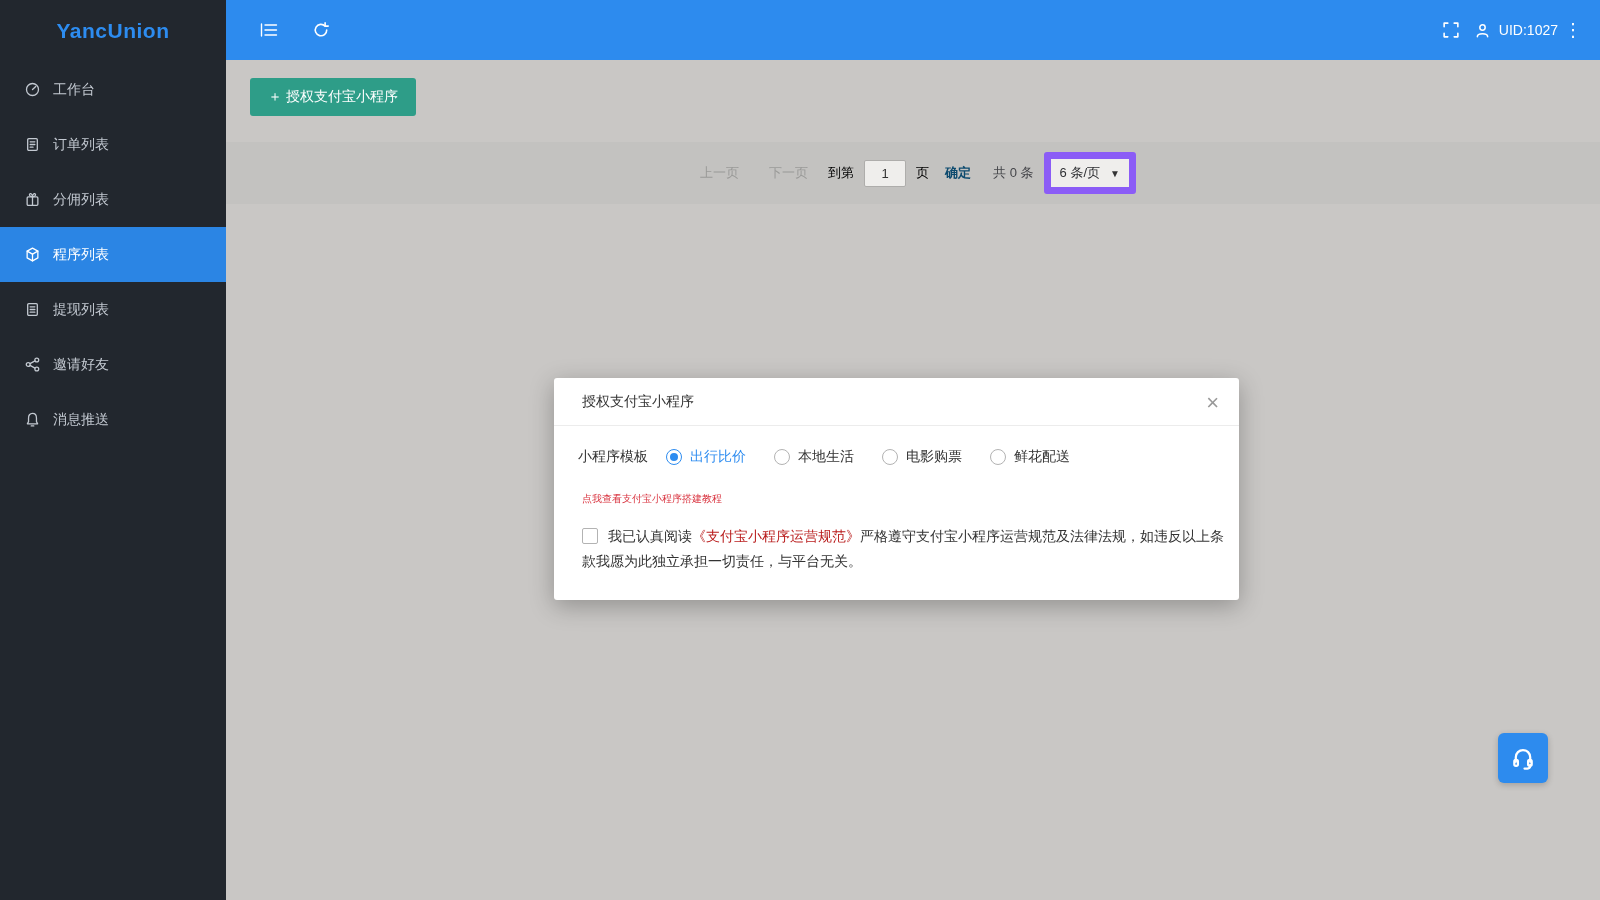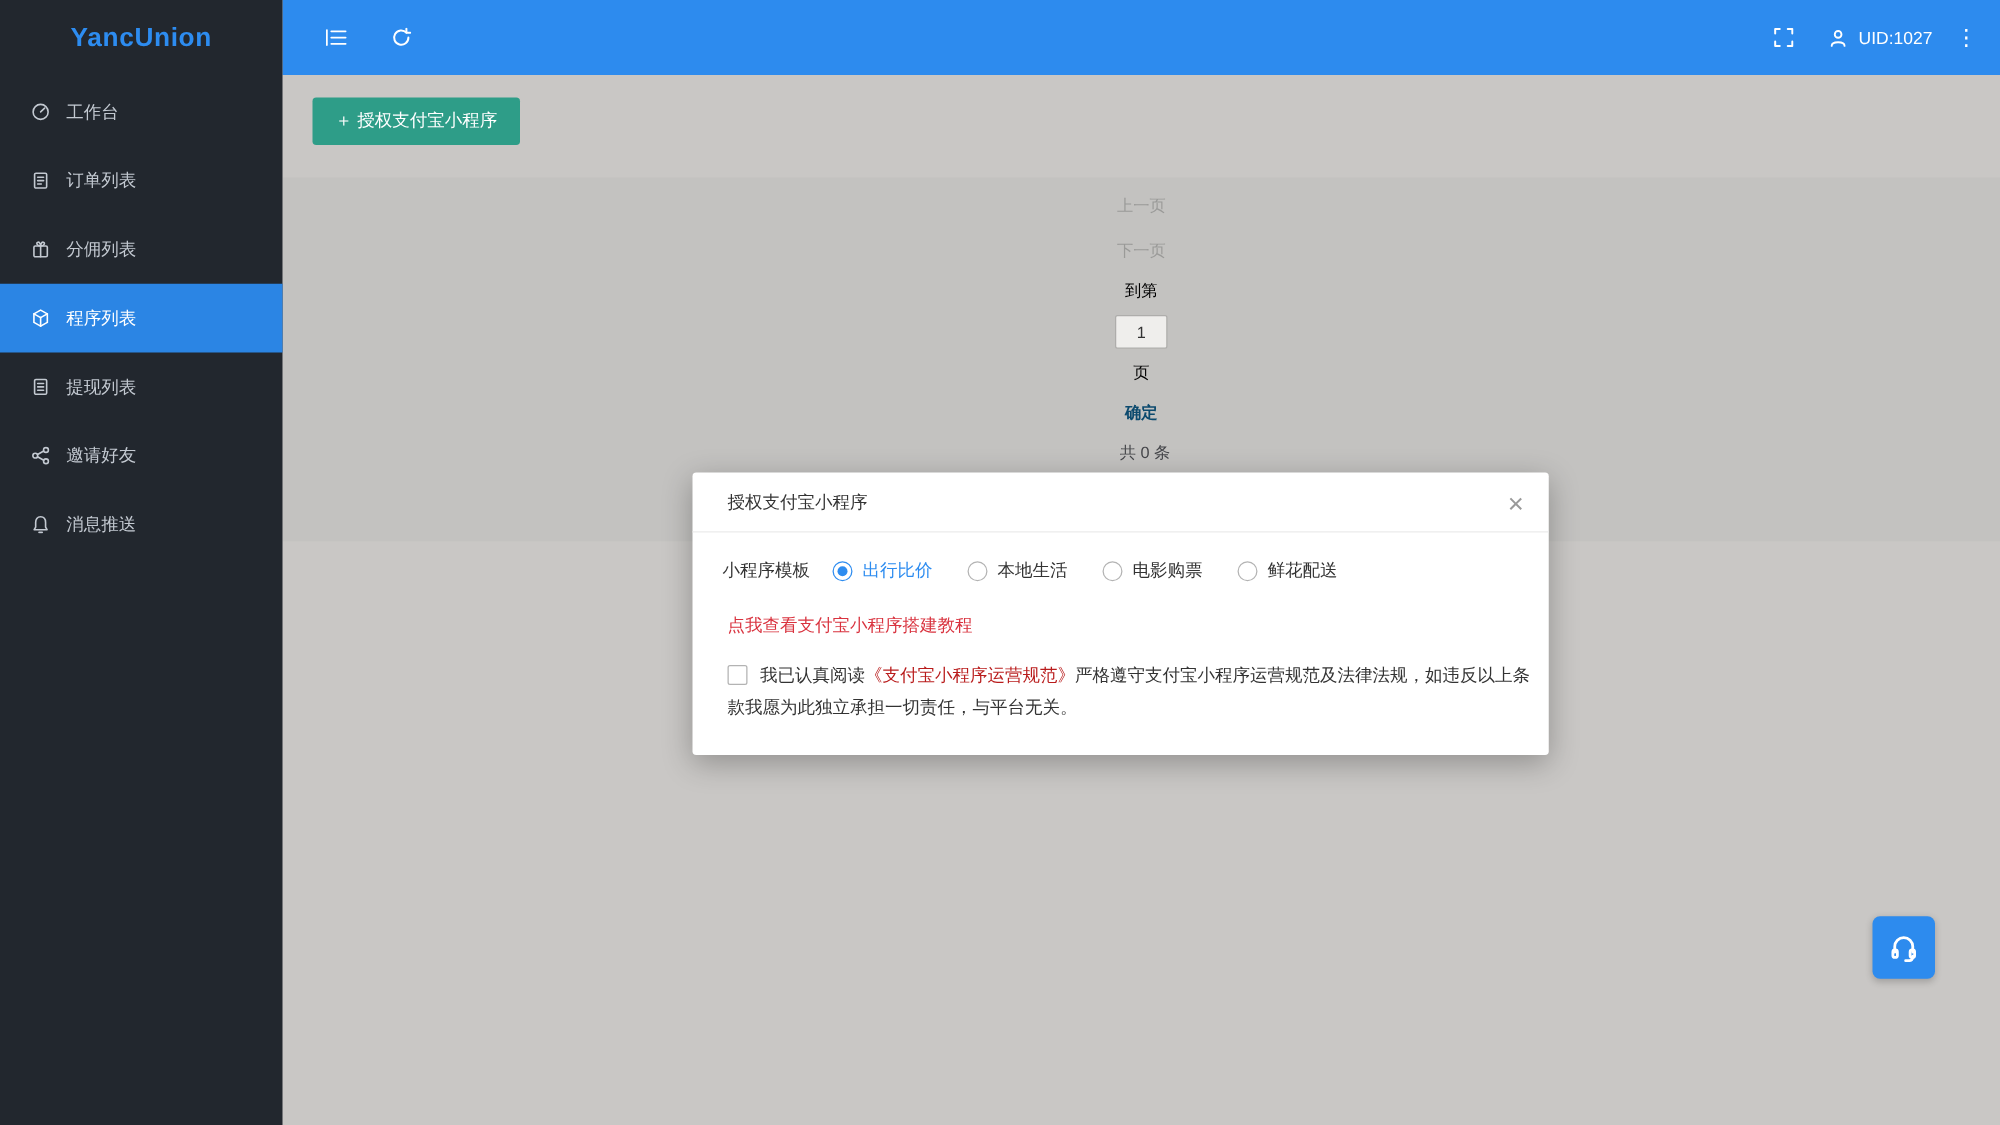--- a/index.html
+++ b/index.html
@@ -19,32 +19,32 @@
     align-items:center; justify-content:center; }
   .side-item svg { stroke:currentColor; fill:none; stroke-width:1.2; stroke-linecap:round; stroke-linejoin:round; }
 
   
   .topbar { position:absolute; left:226px; top:0; right:0; height:60px;
     background:#2d8bee; display:flex; align-items:center; color:#fff; z-index:25; }
   .tb-icon { width:34px; height:34px; display:flex; align-items:center; justify-content:center;
     cursor:pointer; }
   .tb-icon svg { stroke:#fff; fill:none; stroke-width:1.4; stroke-linecap:round; stroke-linejoin:round; }
   .tb-left { display:flex; align-items:center; gap:18px; margin-left:26px; }
-  .tb-right { margin-left:auto; display:flex; align-items:center; gap:18px; margin-right:18px; }
+  .tb-right { margin-left:auto; display:flex; align-items:center; gap:6px; margin-right:18px; }
   .uid-wrap { display:flex; align-items:center; gap:7px; font-size:14px; cursor:pointer; }
   .dots { font-size:18px; letter-spacing:0; cursor:pointer; line-height:1; }
 
   
   .content { position:absolute; left:226px; top:60px; right:0; bottom:0; background:#c9c7c5; }
   .auth-btn { margin:18px 0 0 24px; display:inline-flex; align-items:center; gap:6px;
     background:#2e9d88; color:#fff; border:none; font-size:14px; padding:10px 18px;
     border-radius:3px; cursor:pointer; }
 
   .page-band { margin-top:26px; background:#c3c2c0; padding:10px 0; display:flex;
-    justify-content:center; align-items:center; gap:10px; font-size:13px; color:#555;flex-direction:column; }
+    justify-content:center; align-items:center; gap:10px; font-size:13px; color:#555; }
   .pg-btn { color:#9a9a98; padding:4px 10px; cursor:default; }
   .pg-text { color:#000000; }
   .pg-input { width:42px; height:27px; text-align:center; border:1px solid #aeadab;
     background:#efeeec; color:#333; font-size:13px; border-radius:2px; }
   .pg-confirm { font-weight:bold; color:#0c4a6e; padding:4px 6px; cursor:pointer; }
   .pg-total { color:#45464a; margin-left:6px; }
   .pg-select { display:flex; align-items:center; gap:10px; border:7px solid #8b5cf6;
     background:#efeeec; color:#2f3033; padding:5px 9px; border-radius:3px; cursor:pointer; }
   .pg-select .chev { font-size:10px; color:#333; }
 
@@ -59,21 +59,21 @@
   .tpl-row { display:flex; align-items:center; font-size:14px; color:#333; }
   .tpl-label { margin-right:18px; }
   .radio-opt { display:flex; align-items:center; margin-right:28px; cursor:pointer; }
   .radio-circle { width:16px; height:16px; border:1px solid #b3b3b3; border-radius:50%;
     background:#fff; display:flex; align-items:center; justify-content:center; }
   .radio-opt.selected .radio-circle { border-color:#2d8cf0; }
   .radio-opt.selected .radio-circle::after { content:""; width:8px; height:8px;
     border-radius:50%; background:#2d8cf0; }
   .radio-opt .radio-text { margin-left:8px; }
   .radio-opt.selected .radio-text { color:#2d8cf0; }
-  .tutorial { margin:26px 0 0 4px; font-size:14px; color:#d9333f; cursor:pointer; }
+  .tutorial { margin:26px 0 0 4px; font-size:10px; color:#d9333f; cursor:pointer; }
   .agreement { margin-top:18px; font-size:14px; color:#333; line-height:1.8; padding-left:4px; }
   .agree-check { display:inline-block; width:16px; height:16px; border:1px solid #b3b3b3;
     background:#fff; border-radius:2px; vertical-align:-3px; margin-right:10px; cursor:pointer; }
   .agree-link { color:#b91c1c; cursor:pointer; }
 
   
   .support-fab { position:absolute; right:52px; bottom:117px; width:50px; height:50px;
     background:#2d8bee; border-radius:6px; display:flex; align-items:center; justify-content:center;
     cursor:pointer; z-index:35; box-shadow:0 2px 6px rgba(0,0,0,.2); }
   .support-fab svg { stroke:#fff; fill:none; stroke-width:1.5; stroke-linecap:round; stroke-linejoin:round; }

